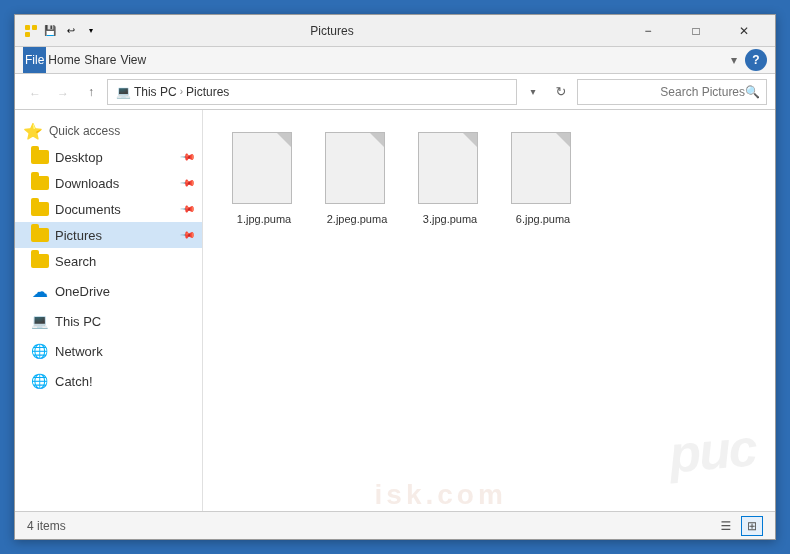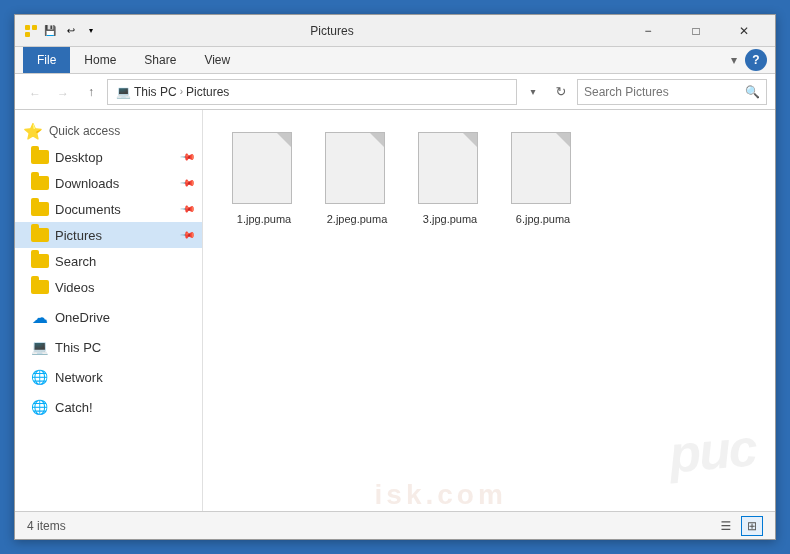--- a/index.html
+++ b/index.html
@@ -72,21 +72,21 @@
       background: #f5f5f5;
       border-bottom: 1px solid #ccc;
       flex-shrink: 0;
     }
     .ribbon-tabs {
       display: flex;
       align-items: center;
       padding: 0 8px;
     }
     .ribbon-tab {
-      padding: 6px 14px;
+      padding: 6px 2px;
       font-size: 12px;
       cursor: pointer;
       color: #333;
     }
     .ribbon-tab.active {
       background: #2e6db4;
       color: #fff;
     }
     
     .address-bar {
@@ -382,21 +382,21 @@
       <span class="address-path-item" style="display:flex;align-items:center;gap:3px;">
         <span style="font-size:12px;">💻</span>
         <span>This PC</span>
       </span>
       <span class="address-path-sep">›</span>
       <span class="address-path-current">Pictures</span>
     </div>
     <div class="nav-btn" style="font-size:10px;">▾</div>
     <div class="address-refresh">↻</div>
     <div class="search-box">
-      <input type="text" style="color: rgb(170, 170, 170);" placeholder="Search Pictures">
+      <input type="text" style="color: rgb(170, 170, 170); text-align: right;" placeholder="Search Pictures">
       <span class="search-icon">🔍</span>
     </div>
   </div>
 
   <div class="main-content">
 
     <div class="sidebar">
 
       <div class="sidebar-section">
         <div class="sidebar-item section-header">
@@ -429,26 +429,20 @@
               <div class="folder-yellow"></div>
             </span>
           <span>Pictures</span>
           <span class="pin-icon">📌</span>
         </div>
         <div class="sidebar-item">
           <span class="sidebar-icon">
               <div class="folder-yellow"></div>
             </span>
           <span>Search</span>
-        </div>
-        <div class="sidebar-item">
-          <span class="sidebar-icon">
-              <div class="folder-yellow"></div>
-            </span>
-          <span>Videos</span>
         </div>
       </div>
 
       <div class="sidebar-section">
         <div class="sidebar-item">
           <span class="sidebar-icon onedrive-icon">☁</span>
           <span>OneDrive</span>
         </div>
       </div>
 

